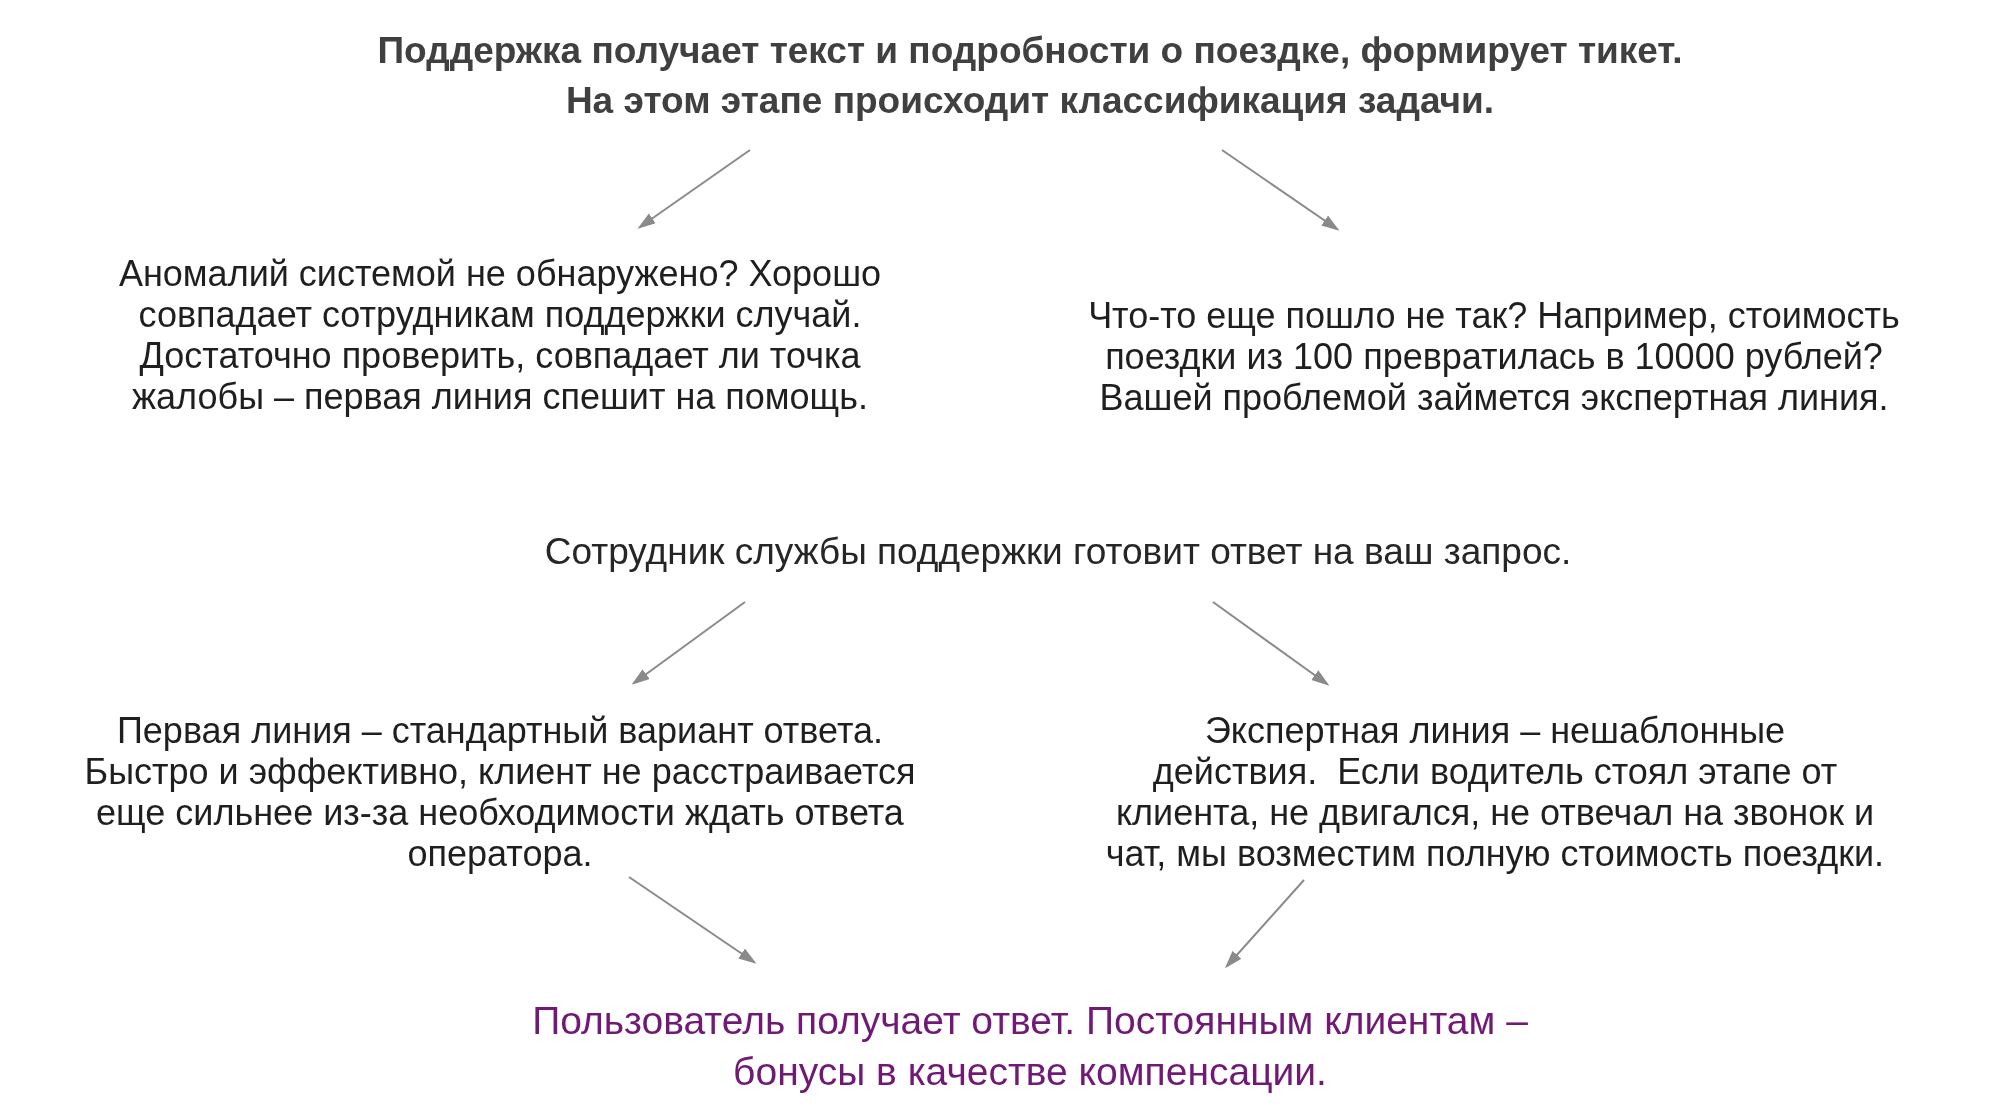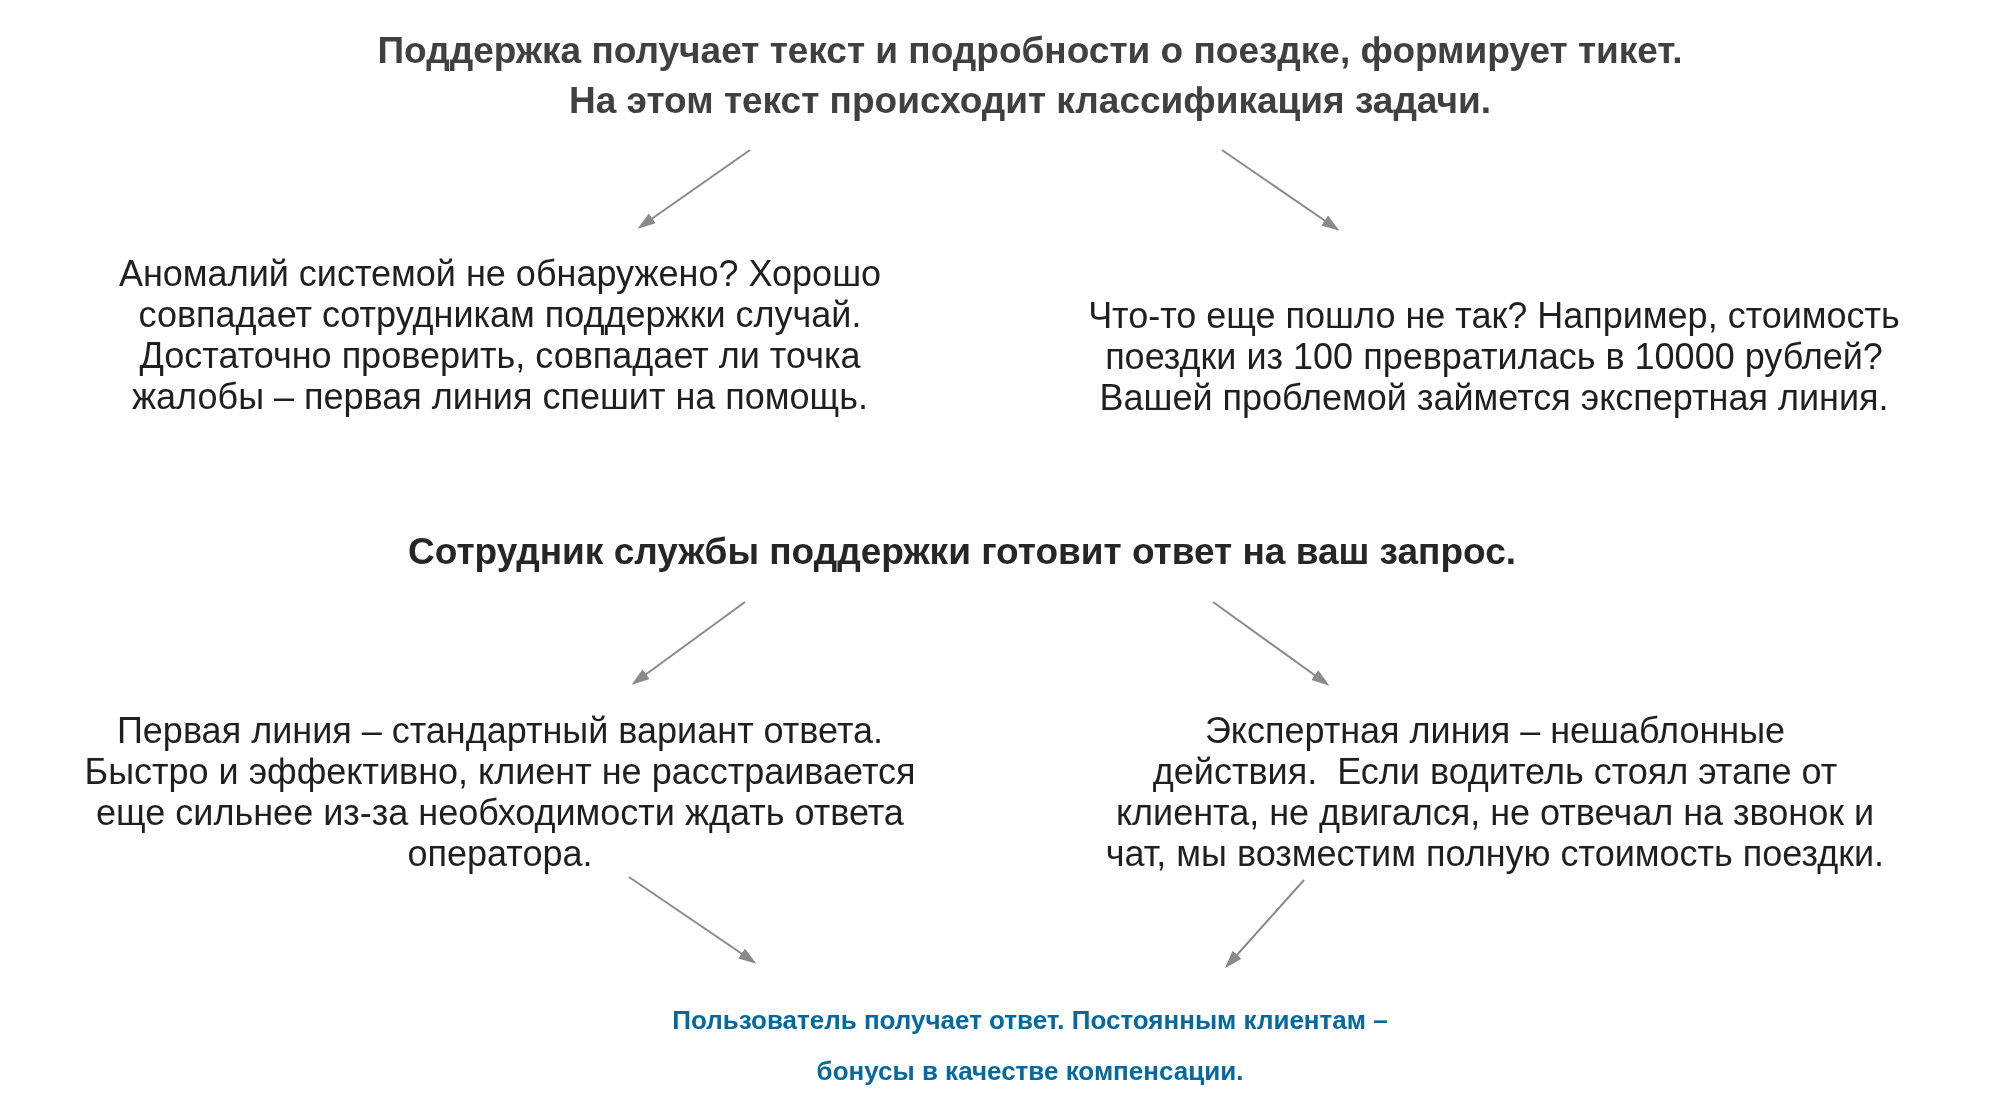--- a/index.html
+++ b/index.html
@@ -26,34 +26,34 @@
   }
   .title-top {
     left: 1030px;
     top: 26px;
     font-size: 37px;
     line-height: 50px;
     font-weight: 600;
     color: #404040;
   }
   .title-mid {
-    left: 962px;
+    left: 1058px;
     top: 528px;
     font-size: 37px;
     line-height: 48px;
-    font-weight: 700;
+    font-weight: 400;
     color: #262626;
   }
   .title-bottom {
     left: 1030px;
     top: 995px;
-    font-size: 26px;
+    font-size: 39px;
     line-height: 51px;
-    font-weight: 700;
-    color: #0369a1;
+    font-weight: 400;
+    color: #701a75;
   }
   .body-text {
     font-size: 36px;
     line-height: 41px;
     font-weight: 400;
     color: #1f1f1f;
   }
   .s1-left  { left: 500px;  top: 253px; }
   .s1-right { left: 1494px; top: 295px; }
   .s2-left  { left: 500px;  top: 710px; }
@@ -81,21 +81,21 @@
     <line class="arrow-line" x1="750" y1="150" x2="640" y2="227" stroke-width="2" marker-end="url(#ah)" stroke="#8a8a8a"></line>
     <line class="arrow-line" x1="1222" y1="150" x2="1337" y2="229" stroke-width="2" marker-end="url(#ah)" stroke="#8a8a8a"></line>
     <line class="arrow-line" x1="745" y1="602" x2="634" y2="683" stroke-width="2" marker-end="url(#ah)" stroke="#8a8a8a"></line>
     <line class="arrow-line" x1="1213" y1="602" x2="1327" y2="684" stroke-width="2" marker-end="url(#ah)" stroke="#8a8a8a"></line>
     <line class="arrow-line" x1="629" y1="877" x2="754" y2="962" stroke-width="2" marker-end="url(#ah)" stroke="#8a8a8a"></line>
     <line class="arrow-line" x1="1304" y1="880" x2="1227" y2="966" stroke-width="2" marker-end="url(#ah)" stroke="#8a8a8a"></line>
   </svg>
 
   <div class="block title-top">
     <div class="line">Поддержка получает текст и подробности о поездке, формирует тикет.</div>
-    <div class="line">На этом текст происходит классификация задачи.</div>
+    <div class="line">На этом этапе происходит классификация задачи.</div>
   </div>
 
   <div class="block body-text s1-left">
     <div class="line">Аномалий системой не обнаружено? Хорошо</div>
     <div class="line">совпадает сотрудникам поддержки случай.</div>
     <div class="line">Достаточно проверить, совпадает ли точка</div>
     <div class="line">жалобы – первая линия спешит на помощь.</div>
   </div>
 
   <div class="block body-text s1-right">

